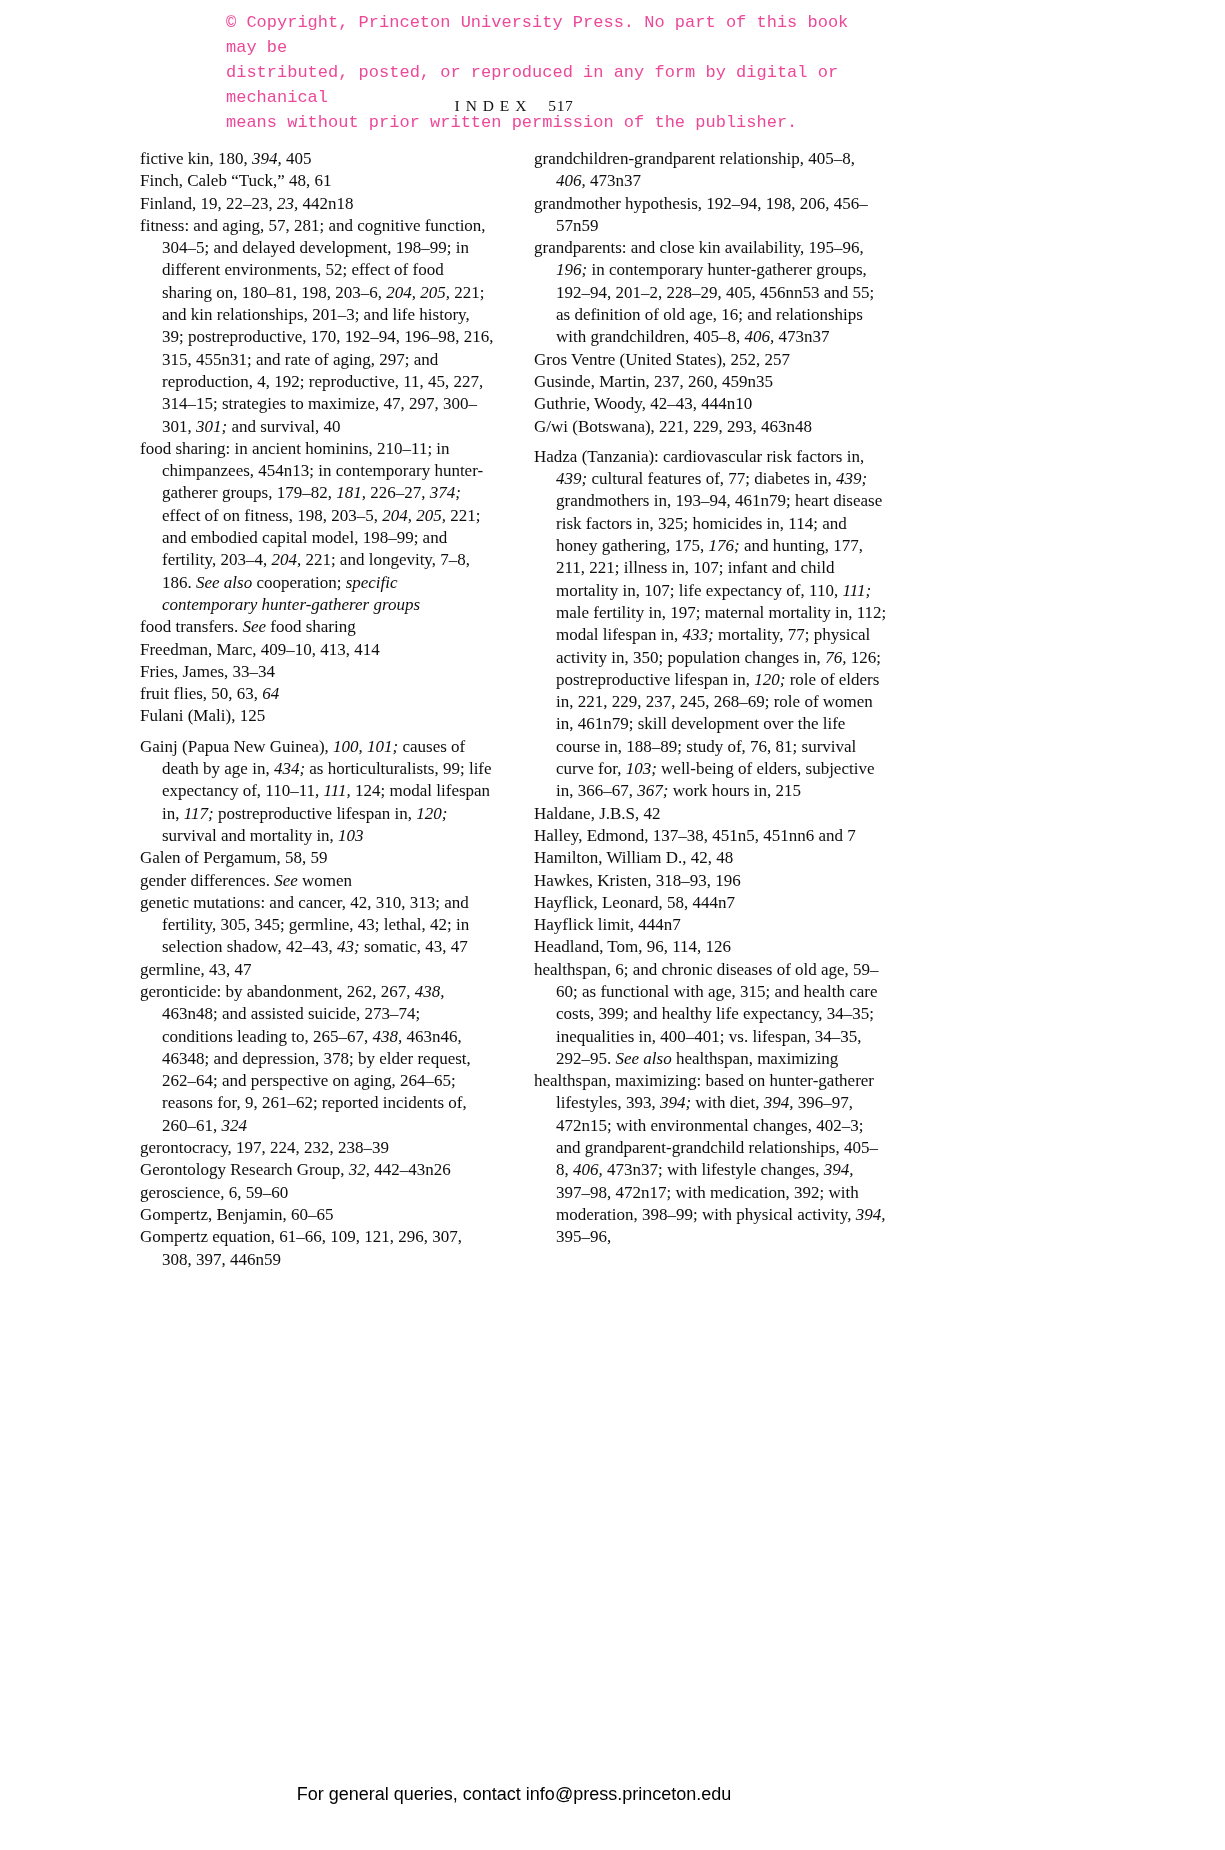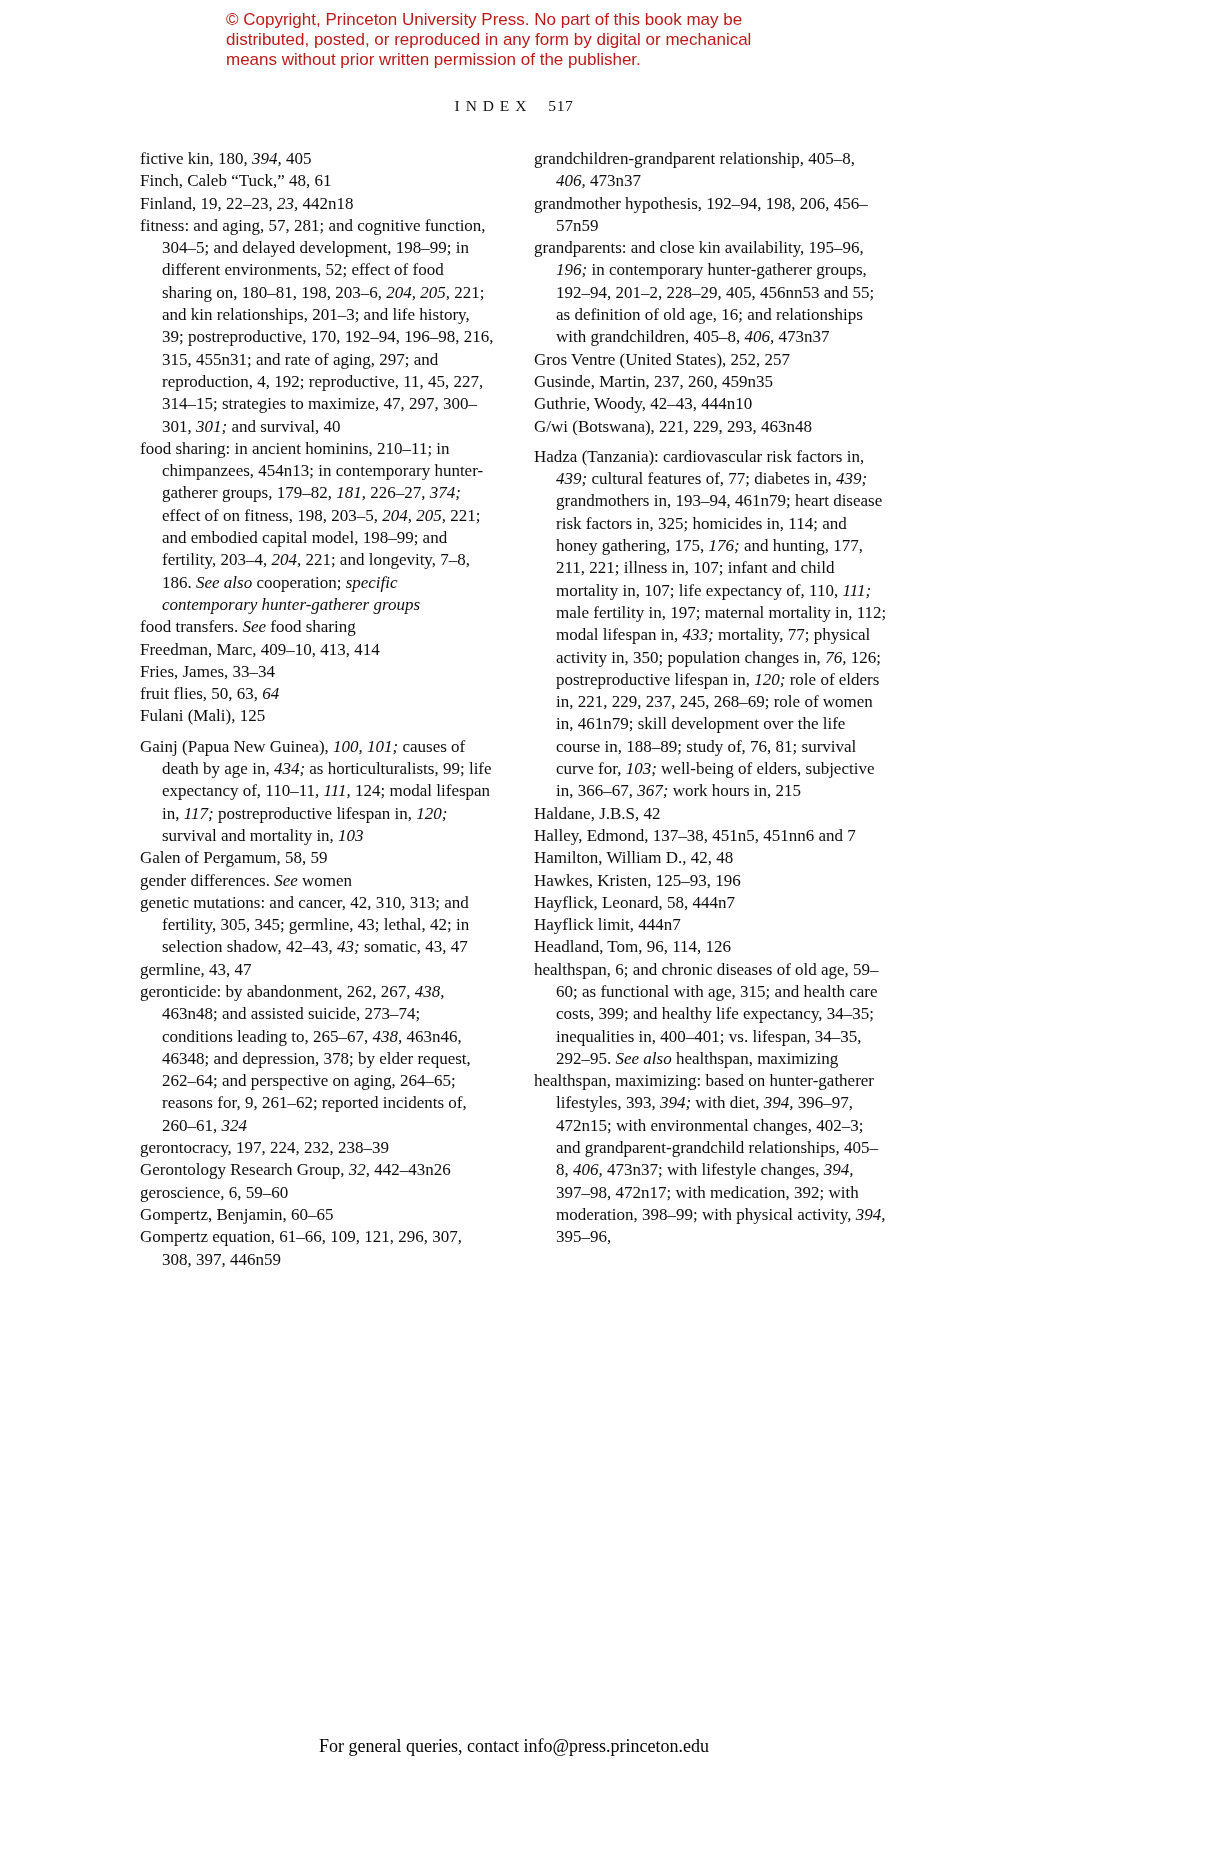--- a/index.html
+++ b/index.html
@@ -13,24 +13,24 @@
     position: relative;
     overflow: hidden;
     color: #0d0d0d;
     font-family: "Liberation Serif", serif;
   }
   .copyright {
     position: absolute;
     left: 226px;
     top: 10px;
     width: 640px;
-    font-family: Liberation Sans, sans-serif;
+    font-family: Liberation Mono, monospace;
     font-size: 17px;
-    line-height: 20px;
-    color: #b91c1c;
+    line-height: 25px;
+    color: #ec4899;
     white-space: pre-line;
   }
   .page-header {
     position: absolute;
     left: 140px;
     top: 97px;
     width: 748px;
     text-align: center;
     font-size: 15.5px;
     color: #111;
@@ -67,24 +67,24 @@
   }
   .entry.cont {
     text-indent: 0;
   }
   .entry i {
     font-style: italic;
   }
   .page-footer {
     position: absolute;
     left: 140px;
-    top: 1736px;
+    top: 1784px;
     width: 748px;
     text-align: center;
-    font-family: Liberation Serif, serif;
+    font-family: Liberation Sans, sans-serif;
     font-size: 18px;
     color: #000;
   }
 </style>
 </head>
 <body>
 
 <div class="copyright">© Copyright, Princeton University Press. No part of this book may be
 distributed, posted, or reproduced in any form by digital or mechanical
 means without prior written permission of the publisher.</div>
@@ -122,21 +122,21 @@
       <div class="entry"><span>grandmother hypothesis, 192–94, 198, 206, 456–57n59</span></div>
       <div class="entry"><span>grandparents: and close kin availability, 195–96, </span><i>196;</i><span> in contemporary hunter-gatherer groups, 192–94, 201–2, 228–29, 405, 456nn53 and 55; as definition of old age, 16; and relationships with grandchildren, 405–8, </span><i>406,</i><span> 473n37</span></div>
       <div class="entry"><span>Gros Ventre (United States), 252, 257</span></div>
       <div class="entry"><span>Gusinde, Martin, 237, 260, 459n35</span></div>
       <div class="entry"><span>Guthrie, Woody, 42–43, 444n10</span></div>
       <div class="entry"><span>G/wi (Botswana), 221, 229, 293, 463n48</span></div>
       <div class="entry gap"><span>Hadza (Tanzania): cardiovascular risk factors in, </span><i>439;</i><span> cultural features of, 77; diabetes in, </span><i>439;</i><span> grandmothers in, 193–94, 461n79; heart disease risk factors in, 325; homicides in, 114; and honey gathering, 175, </span><i>176;</i><span> and hunting, 177, 211, 221; illness in, 107; infant and child mortality in, 107; life expectancy of, 110, </span><i>111;</i><span> male fertility in, 197; maternal mortality in, 112; modal lifespan in, </span><i>433;</i><span> mortality, 77; physical activity in, 350; population changes in, </span><i>76,</i><span> 126; postreproductive lifespan in, </span><i>120;</i><span> role of elders in, 221, 229, 237, 245, 268–69; role of women in, 461n79; skill development over the life course in, 188–89; study of, 76, 81; survival curve for, </span><i>103;</i><span> well-being of elders, subjective in, 366–67, </span><i>367;</i><span> work hours in, 215</span></div>
       <div class="entry"><span>Haldane, J.B.S, 42</span></div>
       <div class="entry"><span>Halley, Edmond, 137–38, 451n5, 451nn6 and 7</span></div>
       <div class="entry"><span>Hamilton, William D., 42, 48</span></div>
-      <div class="entry"><span>Hawkes, Kristen, 125–93, 196</span></div>
+      <div class="entry"><span>Hawkes, Kristen, 318–93, 196</span></div>
       <div class="entry"><span>Hayflick, Leonard, 58, 444n7</span></div>
       <div class="entry"><span>Hayflick limit, 444n7</span></div>
       <div class="entry"><span>Headland, Tom, 96, 114, 126</span></div>
       <div class="entry"><span>healthspan, 6; and chronic diseases of old age, 59–60; as functional with age, 315; and health care costs, 399; and healthy life expectancy, 34–35; inequalities in, 400–401; vs. lifespan, 34–35, 292–95. </span><i>See also</i><span> healthspan, maximizing</span></div>
       <div class="entry"><span>healthspan, maximizing: based on hunter-gatherer lifestyles, 393, </span><i>394;</i><span> with diet, </span><i>394,</i><span> 396–97, 472n15; with environmental changes, 402–3; and grandparent-grandchild relationships, 405–8, </span><i>406,</i><span> 473n37; with lifestyle changes, </span><i>394,</i><span> 397–98, 472n17; with medication, 392; with moderation, 398–99; with physical activity, </span><i>394,</i><span> 395–96,</span></div>
     </div>
 </div>
 
 <div class="page-footer">For general queries, contact info@press.princeton.edu</div>
 

